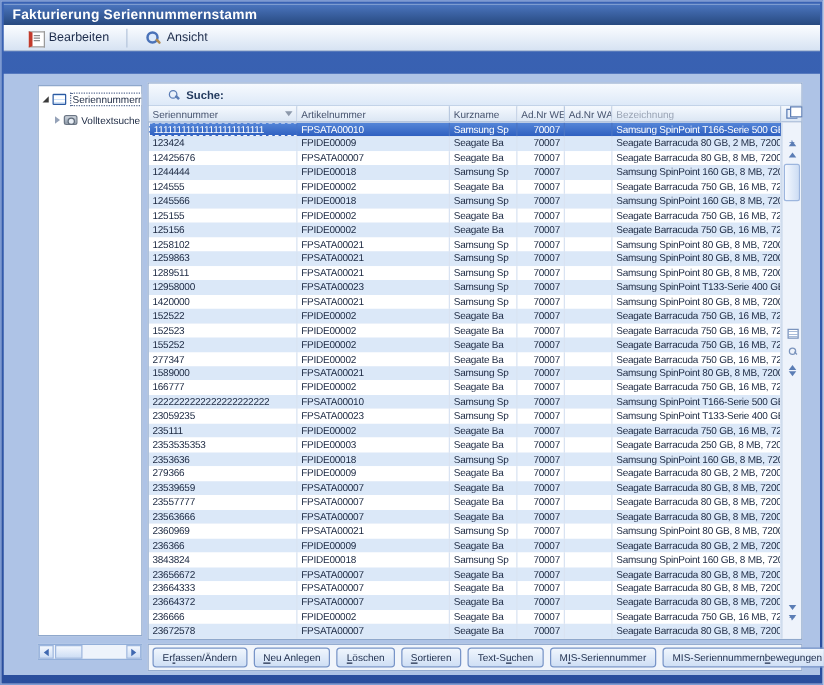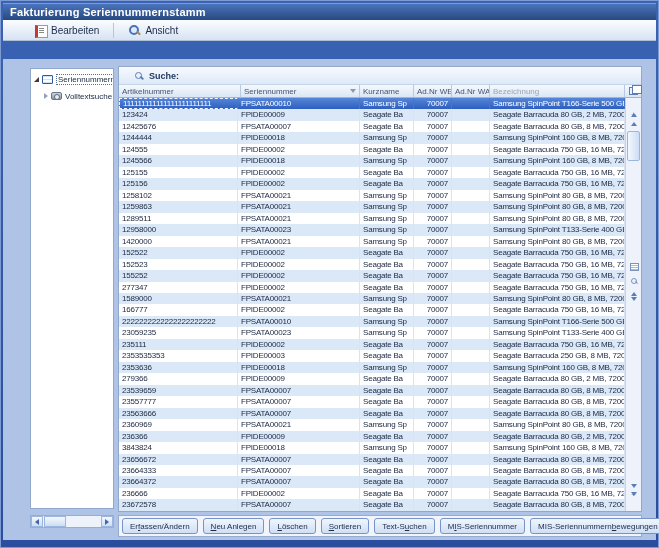--- a/index.html
+++ b/index.html
@@ -9,21 +9,21 @@
   
   .frame{position:absolute;inset:0;background:linear-gradient(#3a63b4,#2a4e9d);border:1px solid #7d9ad2;}
   .titlebar{position:absolute;left:3px;right:3px;top:3px;height:17px;
     background:linear-gradient(#4a74bd,#27497f);display:flex;align-items:center;padding-left:7px;
     border-top:1px solid #7d9cd0;}
   .titlebar span{color:#ffffff;font-size:11px;font-weight:bold;letter-spacing:.2px;}
 
   
   .toolbar{position:absolute;left:3px;right:3px;top:20px;height:21px;
     background:linear-gradient(#fbfdff,#d7e3f3);border-bottom:1px solid #aebfd8;
-    display:flex;align-items:center;padding-left:24px;gap:4px;}
+    display:flex;align-items:center;padding-left:12px;gap:4px;}
   .tbtn{display:flex;align-items:center;gap:4px;height:17px;padding:0 6px;border:1px solid transparent;
     background:transparent;font-size:10px;color:#1c2b4a;cursor:default;}
   .tsep{width:1px;height:15px;background:#b5c5dc;margin:0 3px;}
 
   
   .tabstrip{position:absolute;left:3px;right:3px;top:41px;height:18px;
     background:linear-gradient(#b4c6e2,#8ea9d3);border-bottom:1px solid #7f9cc9;display:flex;align-items:flex-end;padding-left:6px;}
   .tab{height:16px;padding:0 10px;background:linear-gradient(#fbfcfe,#e9eef5);
     border:1px solid #56729f;border-bottom:none;border-radius:2px 2px 0 0;
     font-size:10px;color:#1c2b4a;display:flex;align-items:center;}
@@ -160,26 +160,26 @@
           <span class="tri-r"></span>
         </div>
     </div>
 
     <div class="main">
       <div class="searchbar">
         <span class="mag"></span>
         <span class="lbl">Suche:</span>
       </div>
       <div class="ghead">
-          <div class="hcell" style="width: 122px; flex: 0 0 122px;">
-            <span>Artikelnummer</span>
-          </div>
           <div class="hcell" style="width: 119px; flex: 0 0 119px;">
             <span>Seriennummer</span>
             <span class="sortmark"></span>
+          </div>
+          <div class="hcell" style="width: 122px; flex: 0 0 122px;">
+            <span>Artikelnummer</span>
           </div>
           <div class="hcell" style="width: 54px; flex: 0 0 54px;">
             <span>Kurzname</span>
           </div>
           <div class="hcell" style="width: 38px; flex: 0 0 38px;">
             <span>Ad.Nr WE</span>
           </div>
           <div class="hcell" style="width: 38px; flex: 0 0 38px;">
             <span>Ad.Nr WA</span>
           </div>

